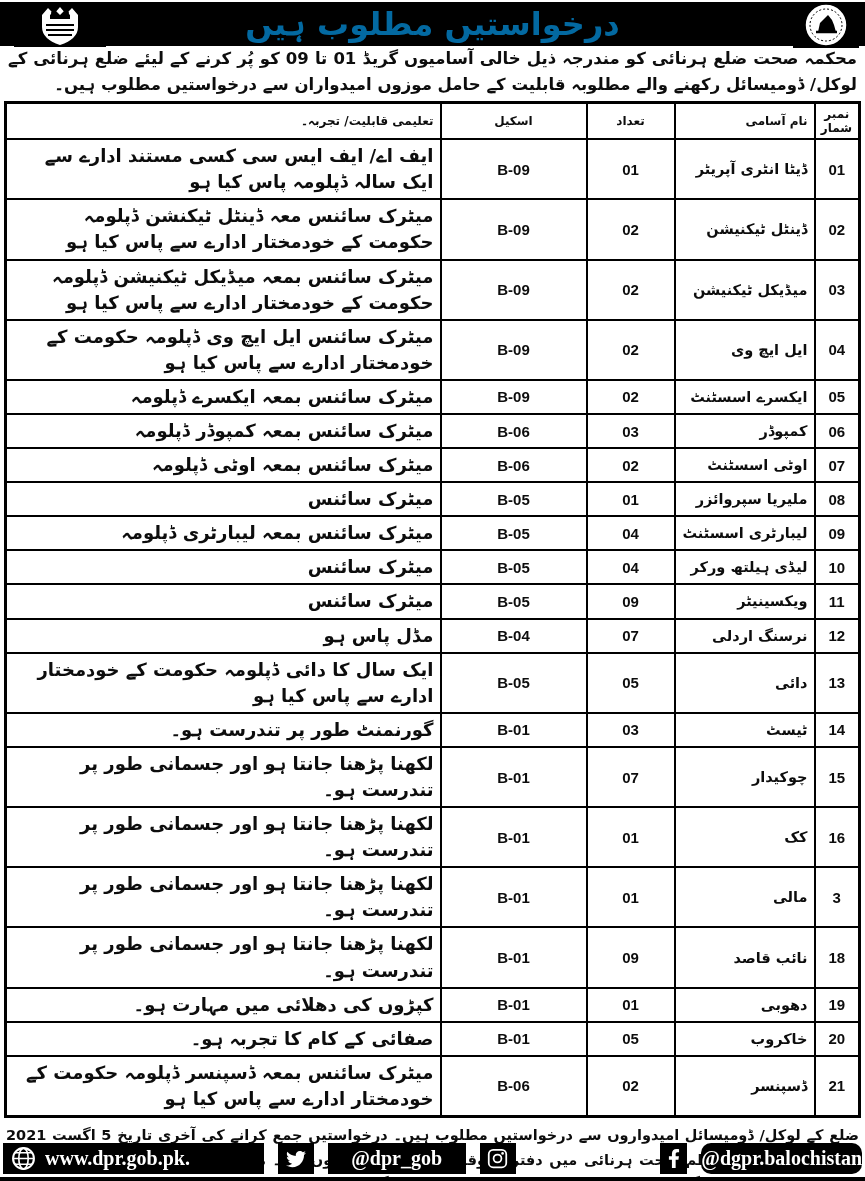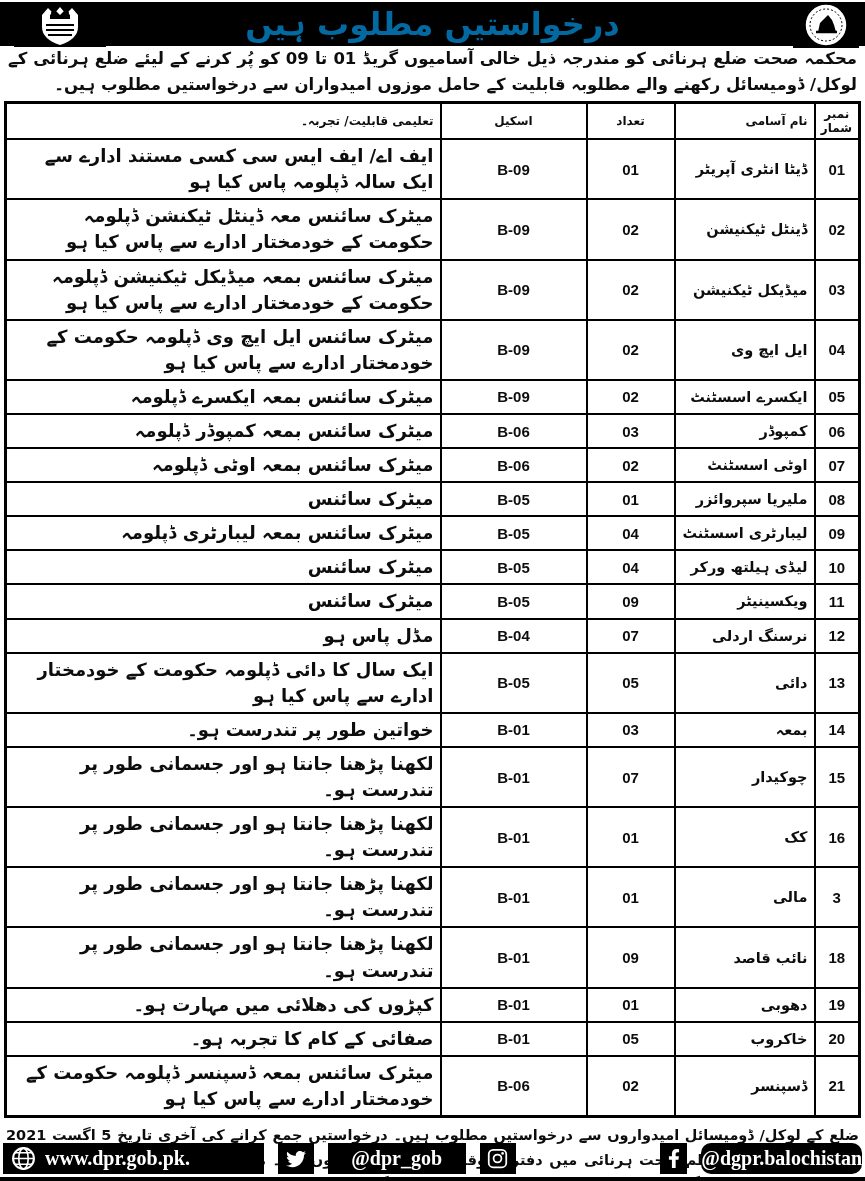--- a/index.html
+++ b/index.html
@@ -218,24 +218,24 @@
         </tr>
         <tr>
           <td class="num">13</td>
           <td class="post">دائی</td>
           <td class="num">05</td>
           <td class="num">B-05</td>
           <td class="qual">ایک سال کا دائی ڈپلومہ حکومت کے خودمختار ادارے سے پاس کیا ہو</td>
         </tr>
         <tr>
           <td class="num">14</td>
-          <td class="post">بمعہ</td>
+          <td class="post">ٹیسٹ</td>
           <td class="num">03</td>
           <td class="num">B-01</td>
-          <td class="qual">خواتین طور پر تندرست ہو۔</td>
+          <td class="qual">گورنمنٹ طور پر تندرست ہو۔</td>
         </tr>
         <tr>
           <td class="num">15</td>
           <td class="post">چوکیدار</td>
           <td class="num">07</td>
           <td class="num">B-01</td>
           <td class="qual">لکھنا پڑھنا جانتا ہو اور جسمانی طور پر تندرست ہو۔</td>
         </tr>
         <tr>
           <td class="num">16</td>

